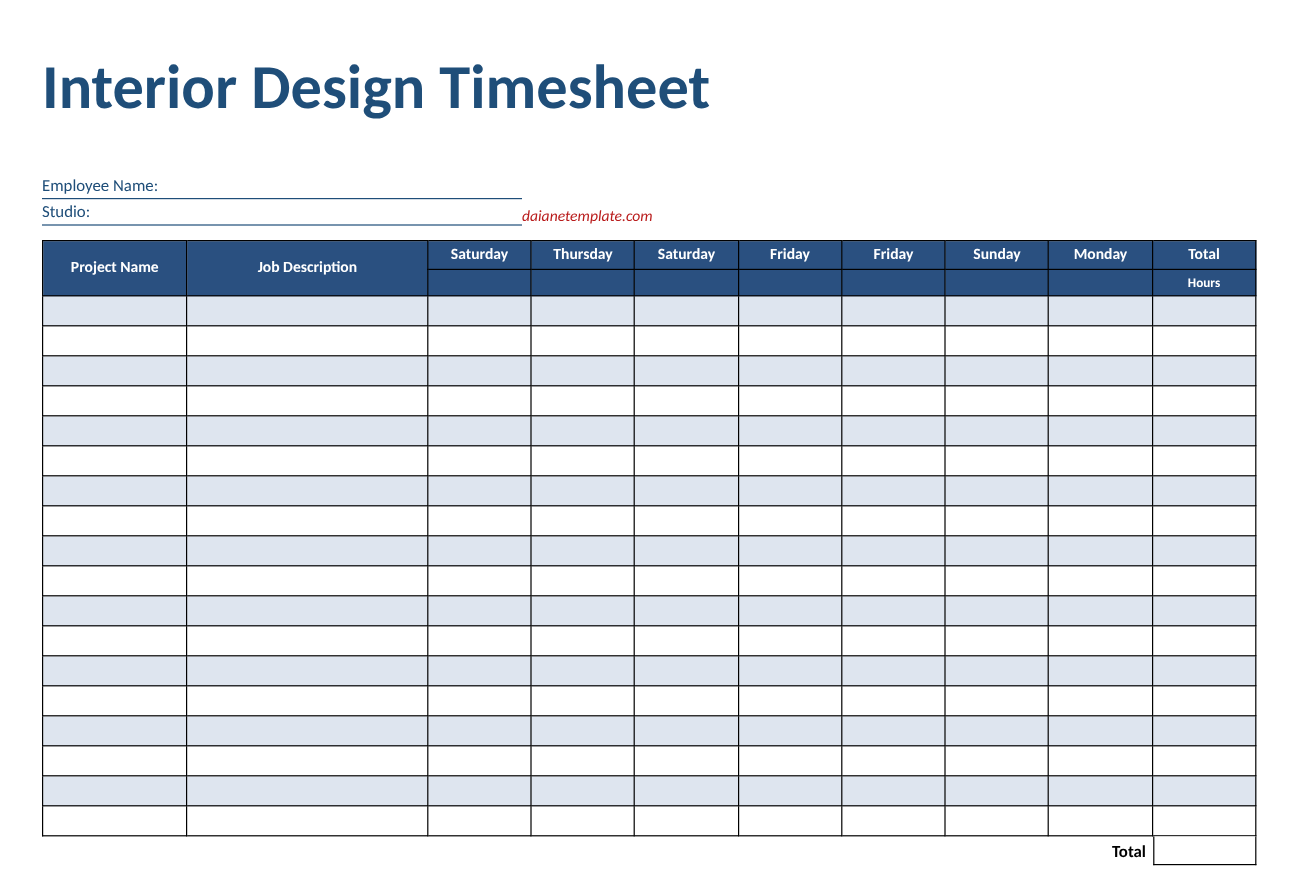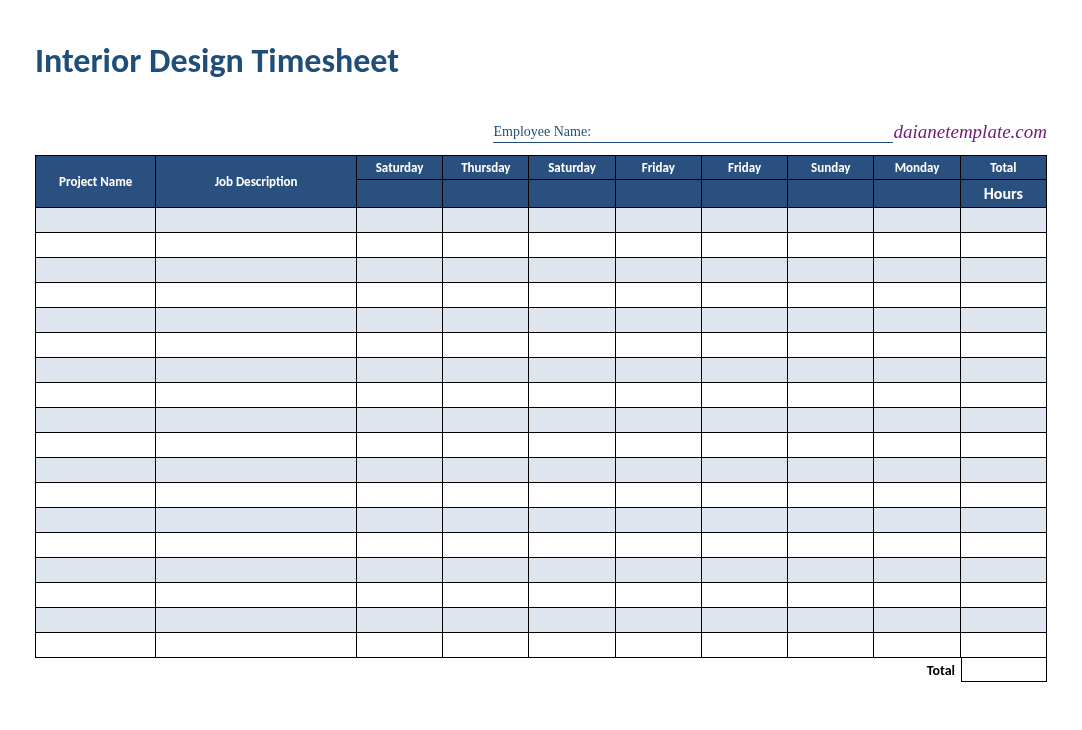--- a/index.html
+++ b/index.html
@@ -8,70 +8,69 @@
       box-sizing: border-box;
     }
     body {
       width: 1082px;
       height: 730px;
       background: #ffffff;
       font-family: Calibri, Arial, sans-serif;
       padding: 40px 35px 20px 35px;
     }
     .title {
-      font-size: 34px;
+      font-size: 52px;
       font-weight: bold;
       color: #1f4e79;
       margin-bottom: 40px;
     }
     .meta-section {
       display: flex;
-      justify-content: flex-end;
+      justify-content: flex-start;
       align-items: flex-end;
       margin-bottom: 12px;
-      font-family: Liberation Serif, serif;
     }
     .fields {
       width: 400px;
     }
     .field-row {
       display: flex;
       border-bottom: 1px solid #1f4e79;
       font-size: 14px;
       color: #1f4e79;
       height: 22px;
       align-items: center;
     }
     .field-label {
       white-space: nowrap;
     }
     .watermark {
-      font-size: 19px;
+      font-size: 13px;
       font-style: italic;
-      color: #701a75;
+      color: #b91c1c;
       text-align: right;
     }
     table.timesheet {
       border-collapse: collapse;
       width: 100%;
       table-layout: fixed;
     }
     .timesheet th {
       background: #2a5080;
       color: #ffffff;
       font-size: 13px;
       font-weight: bold;
       border: 1px solid #000000;
       padding: 4px 2px;
       text-align: center;
       vertical-align: middle;
     }
     .timesheet th.subheader {
       height: 20px;
-      font-size: 16px;
+      font-size: 11px;
     }
     .timesheet td {
       border: 1px solid #000000;
       height: 25px;
       padding: 0;
     }
     .timesheet tr.odd td {
       background: #dee5ef;
     }
     .timesheet tr.even td {
@@ -103,20 +102,24 @@
   </style>
 </head>
 <body>
 
 <div class="title">Interior Design Timesheet</div>
 
 <div class="meta-section">
   <div class="fields">
     <div class="field-row">
       <span class="field-label">Employee Name:</span>
+      <span></span>
+    </div>
+    <div class="field-row">
+      <span class="field-label">Studio:</span>
       <span></span>
     </div>
   </div>
   <div class="watermark">daianetemplate.com</div>
 </div>
 
 <table class="timesheet">
   <colgroup>
     <col class="col-project">
     <col class="col-job">

